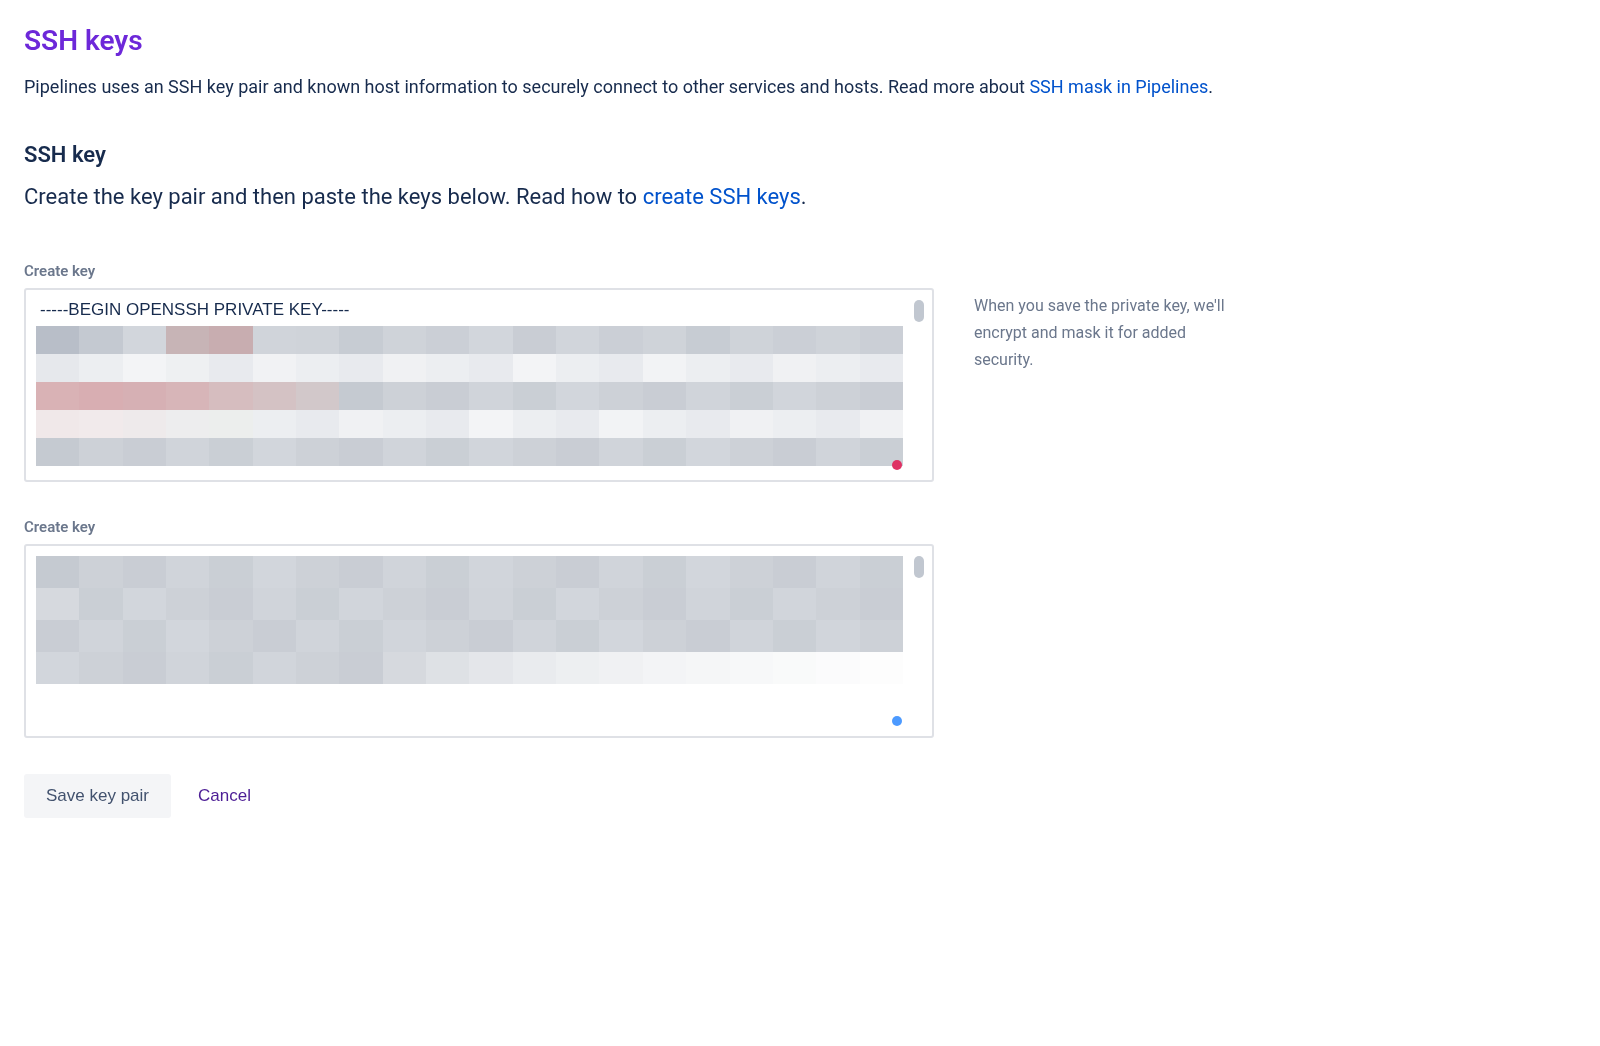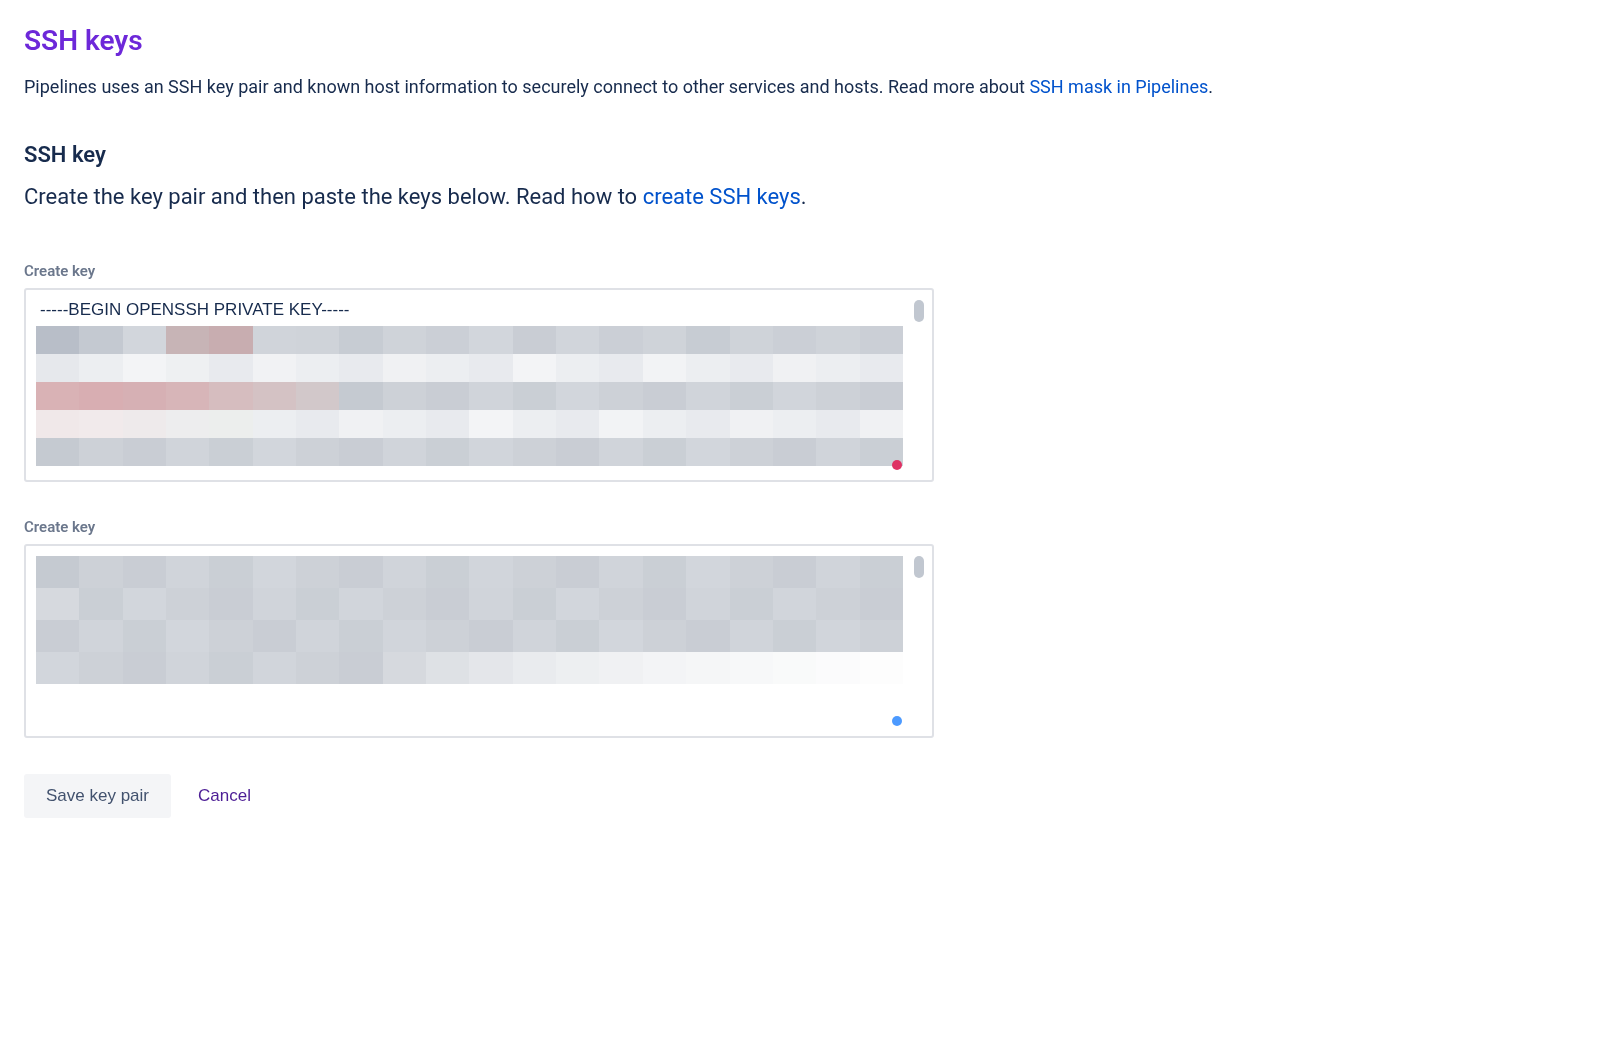--- a/index.html
+++ b/index.html
@@ -284,20 +284,21 @@
             <div style="background:#d0d4da"></div>
             <div style="background:#cacfd5"></div>
         </div>
       </div>
       <div class="scrollbar-track">
         <div class="scrollbar-thumb"></div>
       </div>
       <div class="dot-pink"></div>
     </div>
   </div>
+  <div class="field-help">When you save the private key, we'll encrypt and mask it for added security.</div>
 </div>
 
 <label class="field-label">Create key</label>
 <div class="field-row">
   <div class="field-main">
     <div class="textarea-wrap">
       <div class="mosaic">
         <div class="mosaic-row" style="height:32px">
           <div style="background:#c5cad1"></div>
             <div style="background:#cdd1d7"></div>

